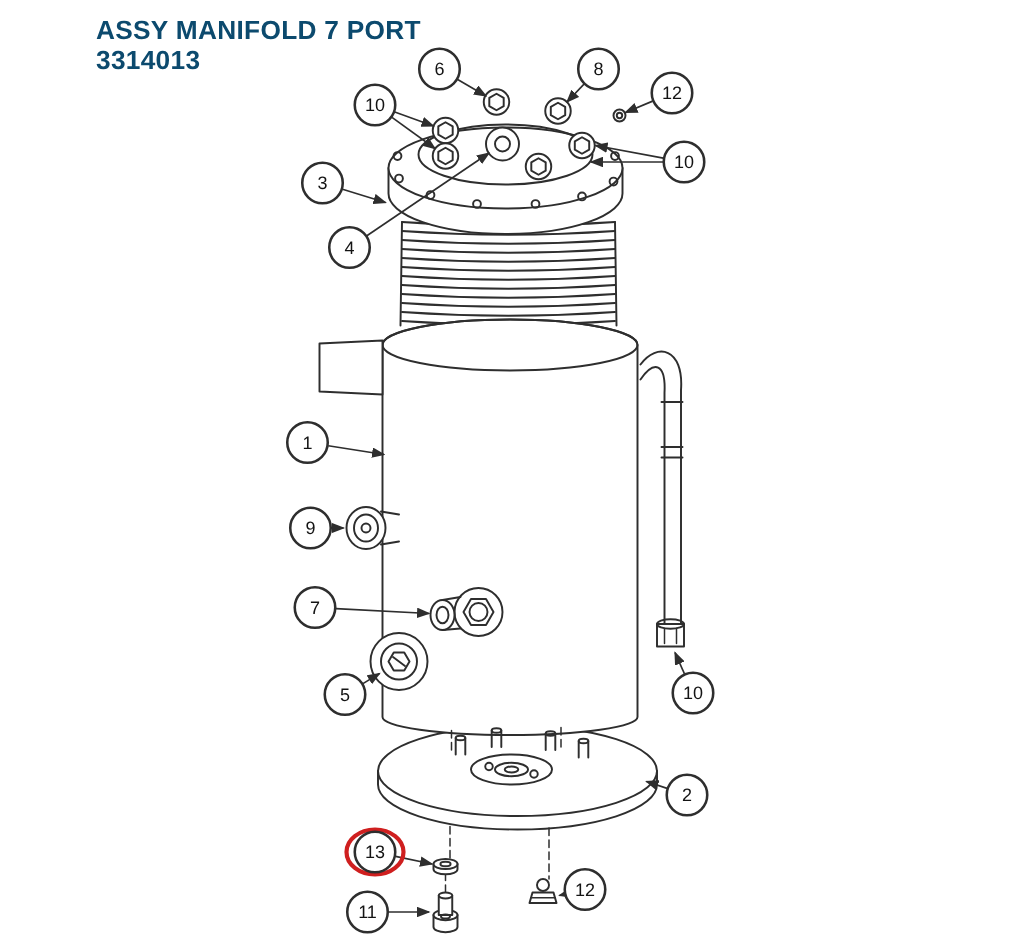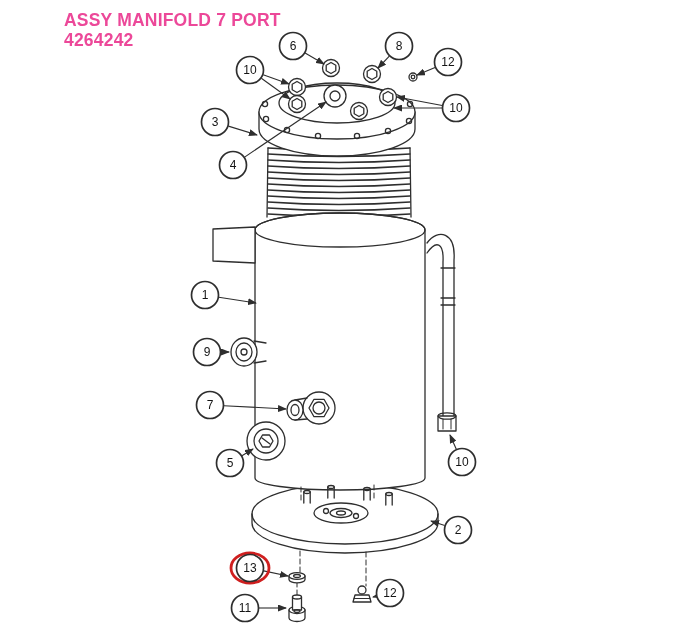--- a/index.html
+++ b/index.html
@@ -1,18 +1,18 @@
 <!DOCTYPE html>
 <html style="--line: #2e2e2e;"><head>
 <meta charset="utf-8">
 <style>
   html,body{margin:0;padding:0;background:#ffffff;}
   .page{position:relative;width:680px;height:630px;background:#fff;overflow:hidden;
         font-family:"Liberation Sans",sans-serif;}
-  .title{position:absolute;left:64px;top:10px;z-index:2;color:#ec4899;
+  .title{position:absolute;left:64px;top:10px;z-index:2;color:#0c4a6e;
          font-weight:bold;font-size:17.5px;line-height:1.15;letter-spacing:.2px;}
   .title span{display:block;}
   svg{position:absolute;left:0;top:0;z-index:1;}
   .drawing *{stroke:var(--line,#2e2e2e);stroke-width:1.3;fill:none;
              stroke-linecap:round;stroke-linejoin:round;}
   .drawing .fw{fill:#ffffff;}
   .drawing .dash{stroke-dasharray:5 3;stroke-width:1;}
   .drawing .thin{stroke-width:1;}
   .leader{stroke:var(--line,#2e2e2e);stroke-width:1.1;fill:none;}
   .balloon{fill:#ffffff;stroke:var(--line,#2e2e2e);stroke-width:1.7;}
@@ -20,21 +20,21 @@
                 fill:#141414;text-anchor:middle;}
   .highlight-ring{fill:none;stroke-width:2.8;}
 </style>
 </head>
 <body>
 
 <div class="page">
 
   <div class="title">
     <span>ASSY MANIFOLD 7 PORT</span>
-    <span>4264242</span>
+    <span>3314013</span>
   </div>
 
   <svg width="680" height="630" viewBox="0 0 680 630">
     <defs>
       <marker id="arrowhead" markerWidth="9" markerHeight="7" refX="8" refY="3.5" orient="auto" markerUnits="userSpaceOnUse">
         <path d="M0,0 L9,3.5 L0,7 Z" fill="#2e2e2e"></path>
       </marker>
     </defs>
 
     <g class="drawing">

